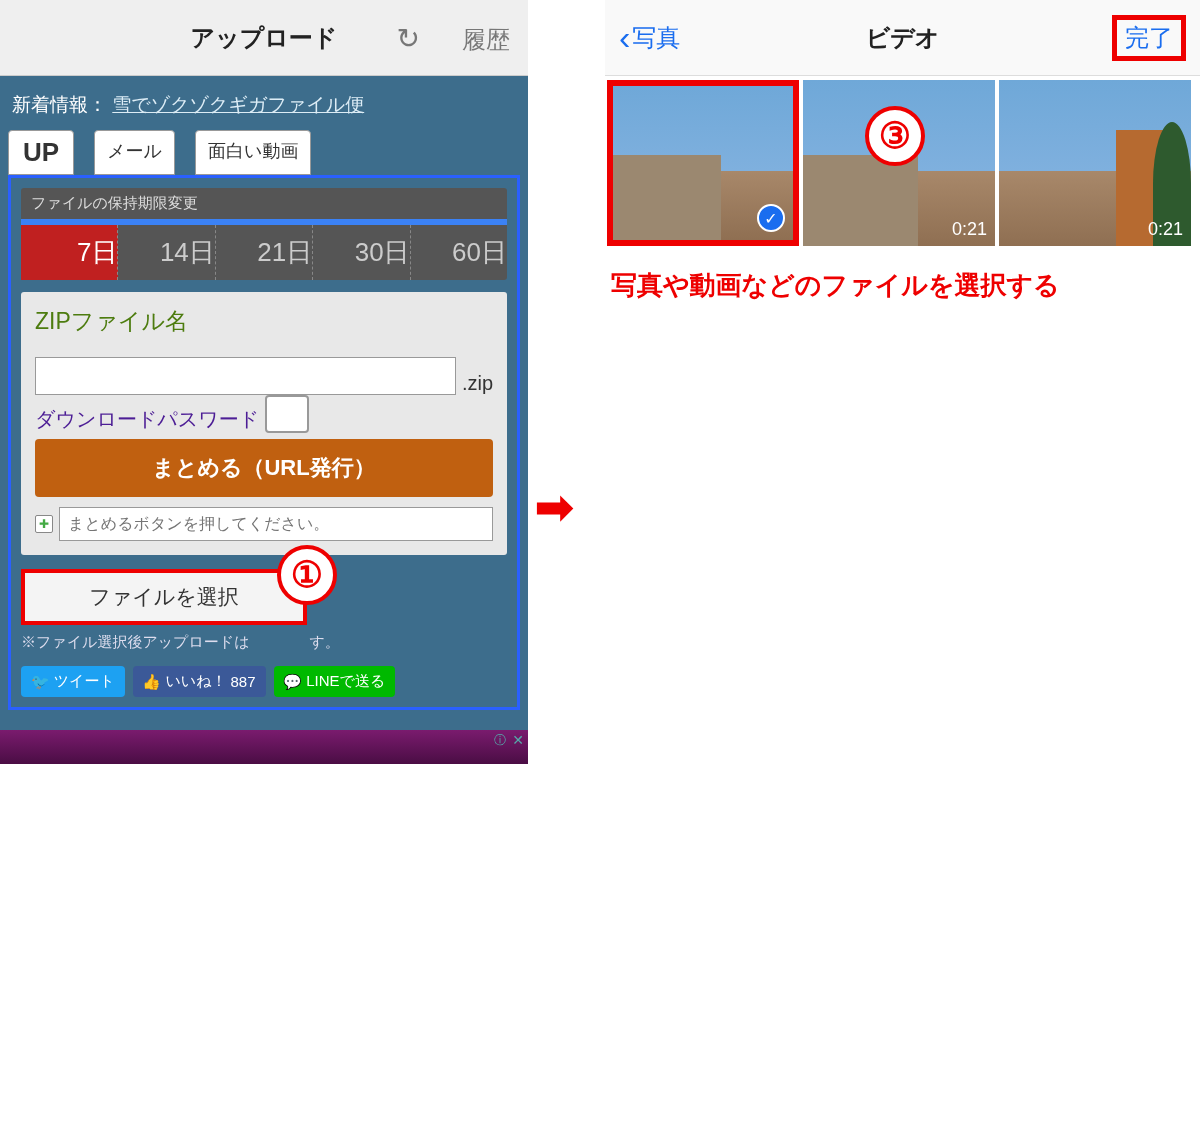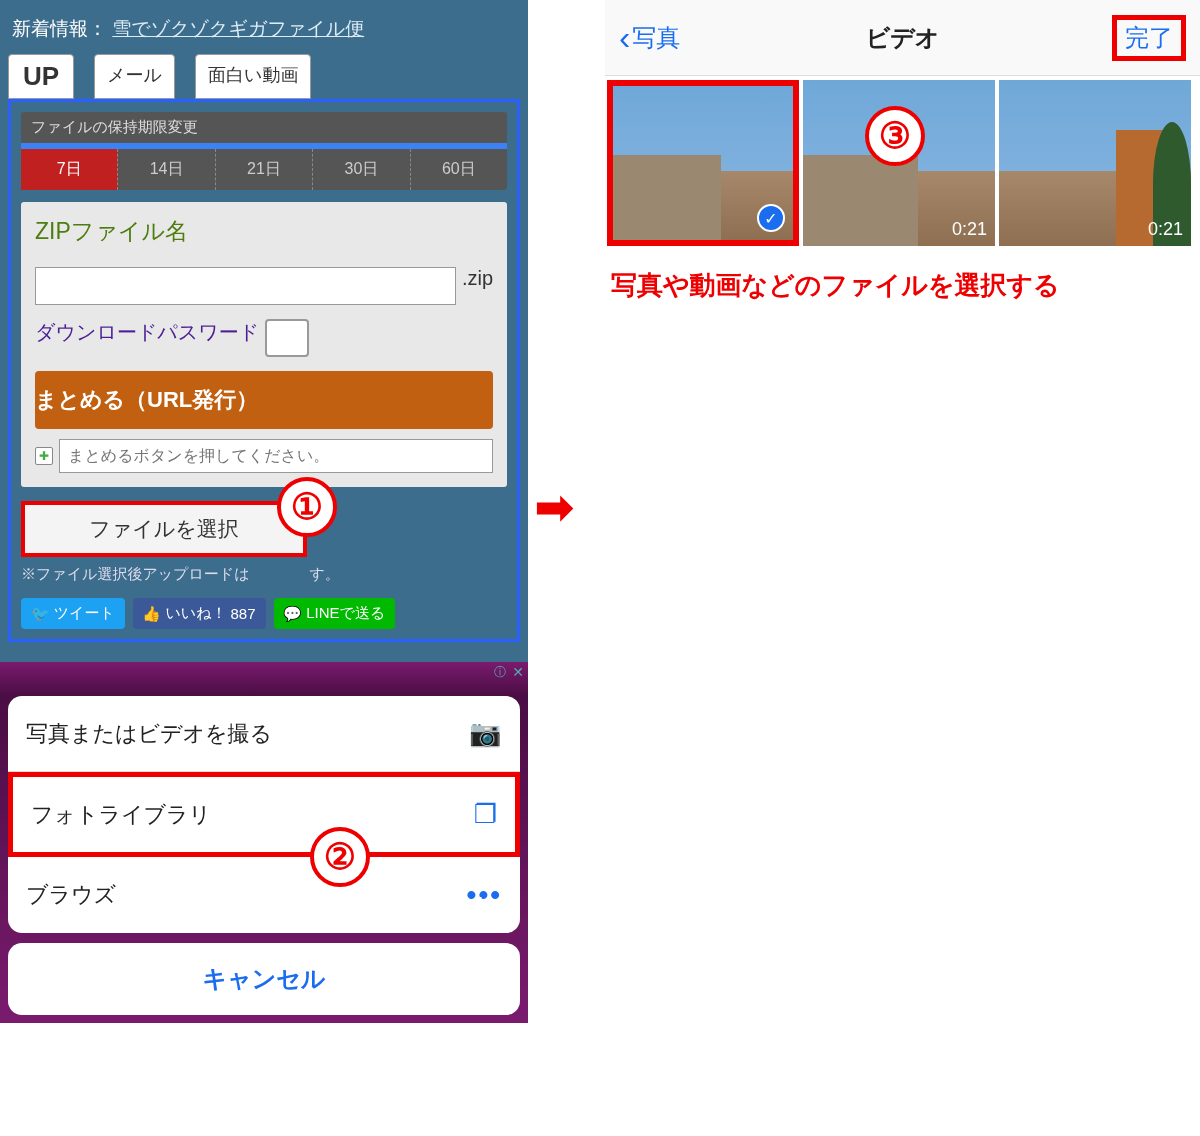--- a/index.html
+++ b/index.html
@@ -14,31 +14,31 @@
 .blue-area{background:#3d6d8c;padding:12px 8px 20px 8px}
 .news-row{color:#fff;font-size:19px;padding:4px 0 12px 4px}
 .news-link{color:#ddedf6;text-decoration:underline}
 .tabs{display:flex;gap:20px}
 .tab{background:#fff;border:1px solid #999;padding:8px 12px;font-size:18px;color:#333;border-radius:4px 4px 0 0}
 .tab-up{font-size:26px;font-weight:bold;padding:6px 14px}
 .upload-box{background:#3d6d8c;border:3px solid #2a60ff;padding:10px;margin-top:0}
 .period-box{background:#555;border-radius:3px}
 .period-header{color:#ddd;font-size:15px;padding:6px 10px;border-bottom:6px solid #3b82f6}
 .period-row{display:flex}
-.period-item{flex:1;text-align:center;color:#ccc;font-size:16px;padding:10px 0;border-right:1px dashed #888}
+.period-item{flex:1;text-align:right;color:#ccc;font-size:26px;padding:10px 0;border-right:1px dashed #888}
 .period-item:last-child{border-right:none}
 .period-active{background:#c02020;color:#fff}
 .form-area{background:#e8e8e8;margin-top:12px;padding:14px;border-radius:3px}
 .form-label{color:#4d7c0f;font-size:23px;margin-bottom:20px}
-.form-row{display:flex;align-items:flex-start;gap:6px;margin-bottom:14px}
+.form-row{display:flex;align-items:flex-end;gap:6px;}
 .text-input{flex:1;height:38px;border:1px solid #999;background:#fff;padding:0 6px;font-size:16px}
 .zip-ext{font-size:20px;color:#333}
 .pw-label{font-size:20px;color:#4c1d95}
 .pw-input{width:44px;height:38px;border:2px solid #999;border-radius:4px;background:#fff}
-.orange-btn{background:#c06010;color:#fff;text-align:left;padding:14px 0;font-size:22px;font-weight:600;border-radius:4px;margin-top:6px}
+.orange-btn{background:#c06010;color:#fff;text-align:center;padding:14px 0;font-size:22px;font-weight:600;border-radius:4px;margin-top:6px}
 .hint-row{display:flex;align-items:center;gap:6px;margin-top:10px}
 .hint-icon{width:18px;height:18px;background:#fff;border:1px solid #888;border-radius:2px;display:flex;align-items:center;justify-content:center;font-size:12px;color:#4a4}
 .hint-input{flex:1;height:34px;border:1px solid #999;background:#fff;color:#888;padding:0 8px;font-size:16px}
 .select-row{position:relative;margin-top:14px}
 .select-btn{background:#f4f4f4;border:4px solid #e00;padding:10px 24px;font-size:21px;color:#333;display:inline-block;width:286px;text-align:center}
 .circle-badge{position:absolute;width:60px;height:60px;border:4px solid #e00;border-radius:50%;background:#fff;color:#e00;font-size:36px;font-weight:bold;display:flex;align-items:center;justify-content:center}
 .b1{left:256px;top:-24px}
 .note{color:#dde;font-size:15px;margin-top:8px}
 .social-row{display:flex;gap:8px;margin-top:14px}
 .social-btn{color:#fff;font-size:15px;padding:6px 10px;border-radius:4px;display:flex;align-items:center;gap:4px}
@@ -69,20 +69,25 @@
 .b3{left:260px;top:30px}
 .building{position:absolute;bottom:0;left:0;width:60%;height:55%;background:#9b8870}
 .building2{position:absolute;bottom:0;right:10px;width:34%;height:70%;background:#b66a30}
 .tree{position:absolute;bottom:0;right:0;width:20%;height:75%;background:#2e5a2e;border-radius:50% 50% 0 0}
 .caption{color:#e00;font-size:26px;font-weight:bold;line-height:1.5;margin:16px 6px 0 6px}
 </style>
 </head>
 <body>
 
 <div class="left-panel">
+  <div class="navbar">
+    <span class="nav-title">アップロード</span>
+    <span class="nav-refresh">↻</span>
+    <span class="nav-history">履歴</span>
+  </div>
 
   <div class="blue-area">
     <div class="news-row">
       <span>新着情報：</span>
       <span class="news-link">雪でゾクゾクギガファイル便</span>
     </div>
     <div class="tabs">
       <div class="tab tab-up">UP</div>
       <div class="tab">メール</div>
       <div class="tab">面白い動画</div>
@@ -129,39 +134,20 @@
         <div class="social-btn ln">💬 <span>LINEで送る</span></div>
       </div>
     </div>
   </div>
 
   <div class="ad-strip">
     <span class="ad-i">ⓘ</span>
     <span class="ad-x">✕</span>
   </div>
 
-  <div class="sheet-bg">
-    <div class="sheet">
-      <div class="sheet-item">
-        <span>写真またはビデオを撮る</span>
-        <span class="sheet-icon">📷</span>
-      </div>
-      <div class="sheet-item sheet-hl">
-        <span>フォトライブラリ</span>
-        <span class="sheet-icon">❐</span>
-      </div>
-      <div class="sheet-item" style="position:relative">
-        <span>ブラウズ</span>
-        <span class="dots">•••</span>
-        <div class="circle-badge b2">②</div>
-      </div>
-    </div>
-    <span class="sheet-time">12:00</span>
-    <div class="cancel-sheet">キャンセル</div>
-  </div>
 </div>
 
 <div class="arrow">➡</div>
 
 <div class="right-panel">
   <div class="picker-nav">
     <div class="back-btn">
       <span class="back-chev">‹</span>
       <span>写真</span>
     </div>

